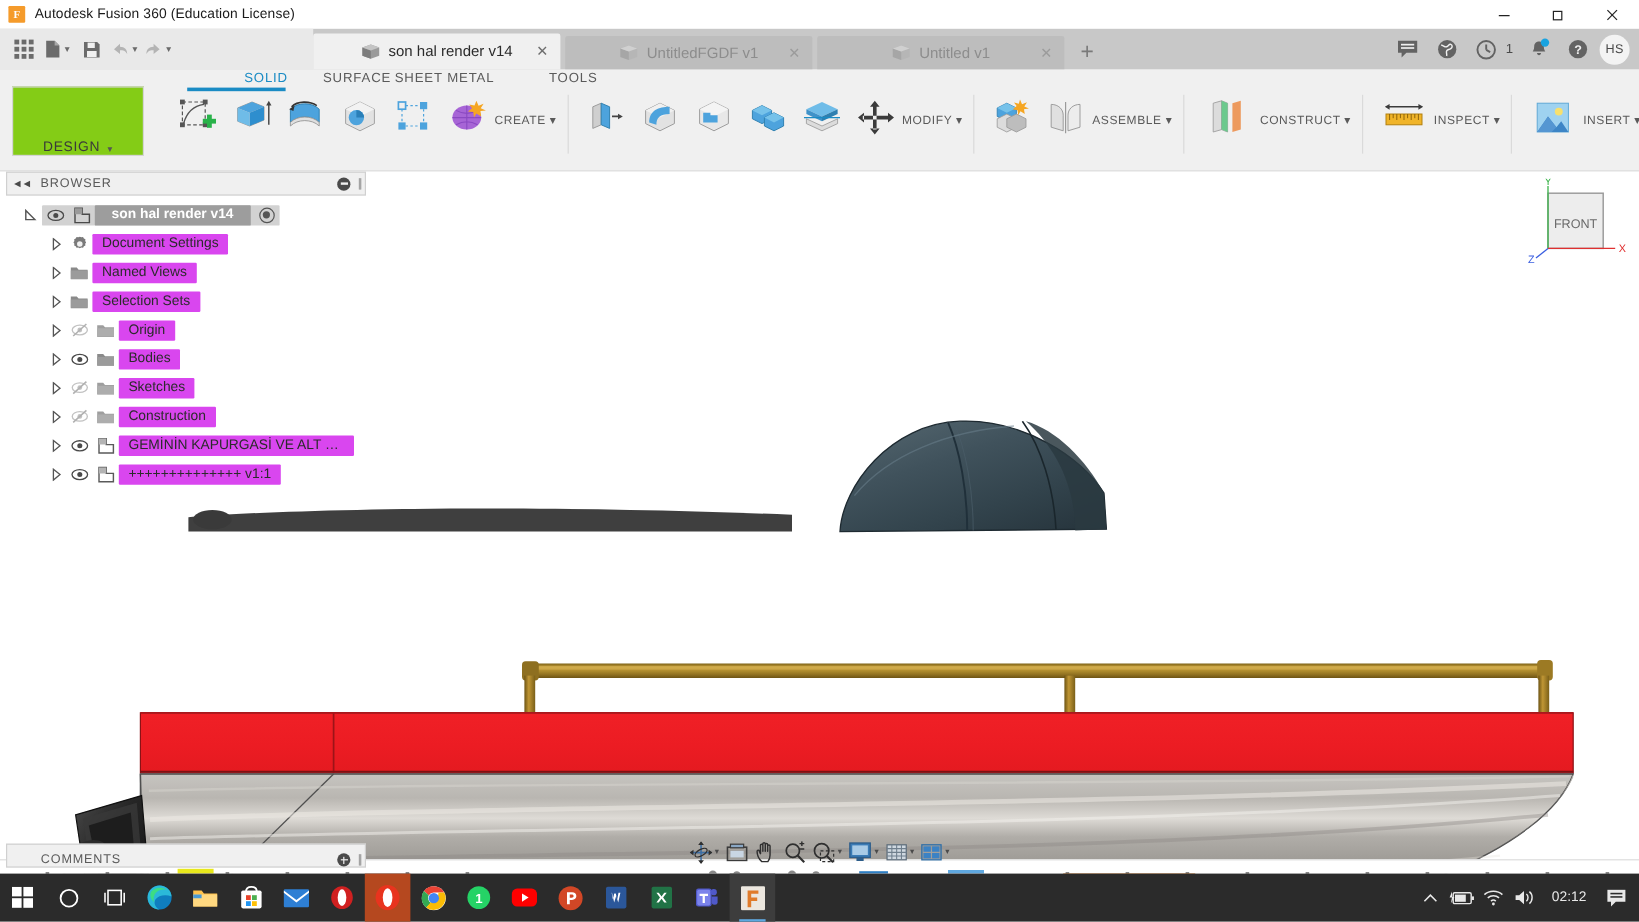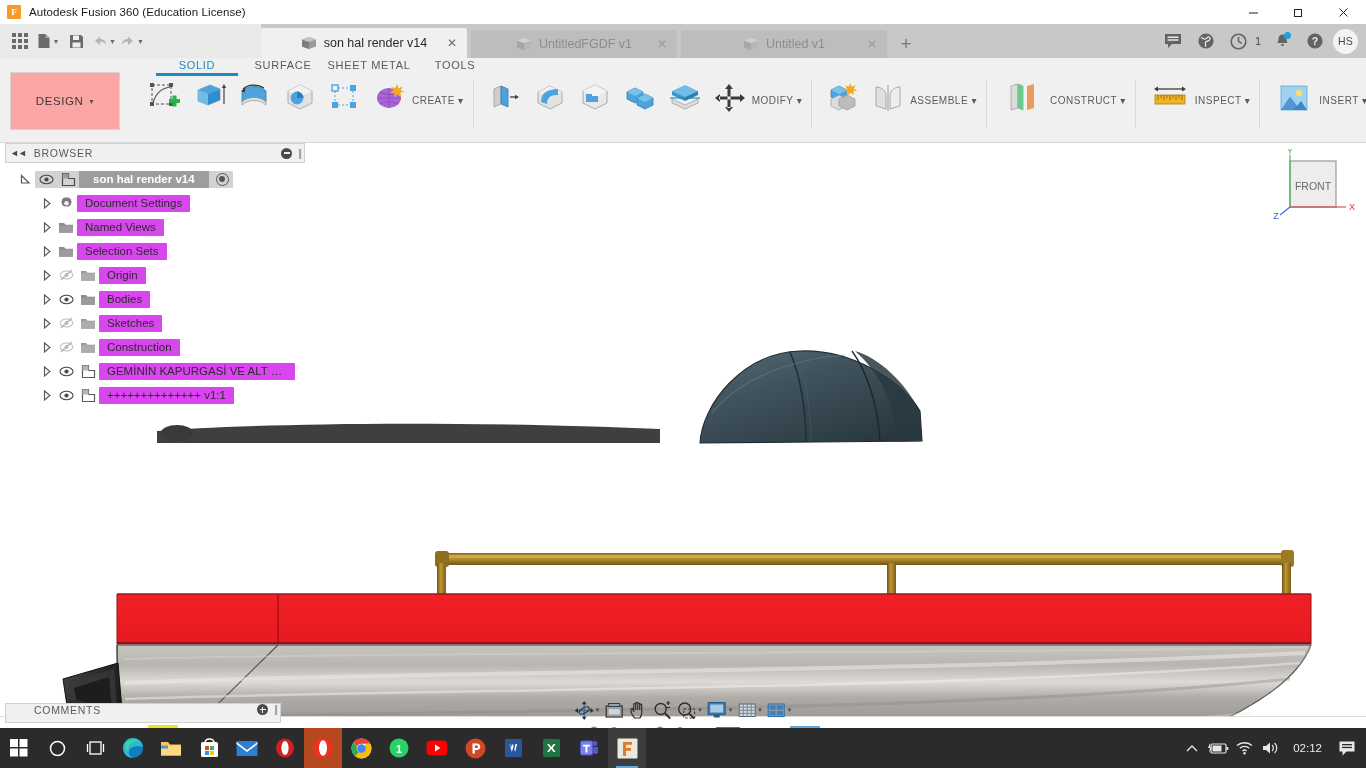--- a/index.html
+++ b/index.html
@@ -101,33 +101,33 @@
   
   .ribbon {
     height: 85px; width: 100%;
     background: #f0f0f0;
     display: flex; align-items: stretch;
     border-bottom: 1px solid #d8d8d8;
     position: relative;
   }
   .design-box {
     width: 110px; height: 58px; margin: 14px 10px 0 10px;
-    border: 1px solid #d4d4d4; background: #fca5a5;
-    display: flex; align-items: center; justify-content: center;
+    border: 1px solid #d4d4d4; background: #84cc16;
+    display: flex; align-items: flex-end; justify-content: center;
     font-size: 11.5px; color: #3a3a3a; letter-spacing: .6px;
     flex: 0 0 110px;
   }
   .ribbon-main { flex: 1; display: flex; flex-direction: column; }
   .ribbon-tabs {
     height: 19px; display: flex; align-items: flex-start;
     padding-left: 24px; gap: 0;
   }
   .rtab {
     font-size: 11px; letter-spacing: .7px; color: #5a5a5a;
-    padding: 1px 0 3px 0; width: 86px; text-align: center;
+    padding: 1px 0 3px 0; width: 86px; text-align: right;
     position: relative;
   }
   .rtab.active { color: #1a8bc4; }
   .rtab.active:after {
     content: ""; position: absolute; left: 2px; right: 2px; bottom: -2px;
     height: 3px; background: #1a8bc4;
   }
   .ribbon-panels { display: flex; align-items: flex-start; flex: 1; padding-left: 8px; }
   .panel { display: flex; flex-direction: row; align-items: center; position: relative; padding: 0 5px; }
   .panel-icons { display: flex; align-items: flex-start; gap: 1px; height: 44px; }
@@ -198,23 +198,23 @@
     margin-left: 7px; display: flex; align-items: center; justify-content: center;
   }
   .radio-sel i { width: 6px; height: 6px; border-radius: 50%; background: #555; display: block; }
   .indent1 { padding-left: 34px !important; }
 
   
   .viewcube { position: absolute; right: 30px; top: 6px; width: 70px; height: 70px; }
 
   
   .comments {
-    position: absolute; left: 5px; bottom: 5px; width: 276px; height: 20px;
+    position: absolute; left: 5px; bottom: 5px; width: 300px; height: 20px;
     background: #f0f0f0; border: 1px solid #d0d0d0;
-    display: flex; align-items: flex-start; padding: 0 4px;
+    display: flex; align-items: flex-end; padding: 0 4px;
     font-size: 10.5px; color: #5a5a5a; letter-spacing: .7px; z-index: 5;
   }
   .dot-plus {
     width: 11px; height: 11px; border-radius: 50%; background: #4a4a4a;
     display: flex; align-items: center; justify-content: center; position: relative;
   }
   .dot-plus i { position: absolute; background: #f0f0f0; display: block; }
   .dot-plus i.h { width: 6px; height: 1.5px; }
   .dot-plus i.v { width: 1.5px; height: 6px; }
 

